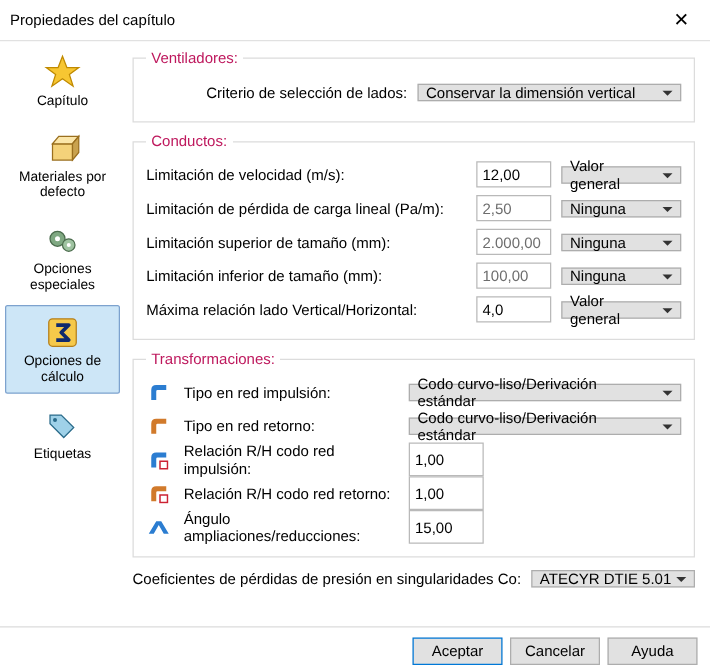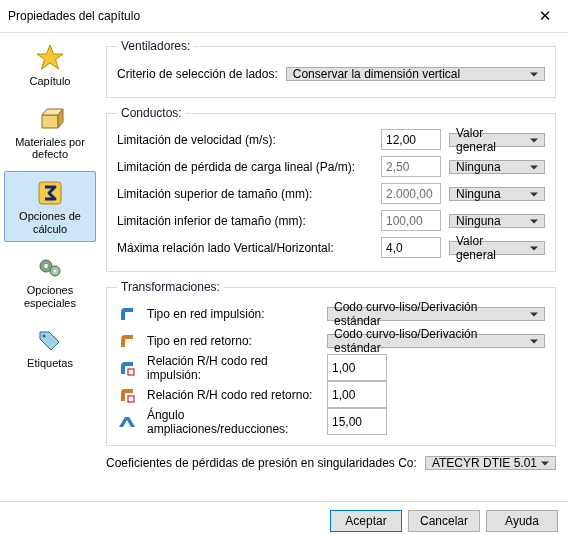--- a/index.html
+++ b/index.html
@@ -59,21 +59,21 @@
     flex: 1;
     padding: 6px 12px 6px 6px;
     position: relative;
   }
   fieldset {
     border: 1px solid #dcdcdc;
     margin: 0 0 8px 0;
     padding: 6px 10px 10px 10px;
     font-size: 12px;
   }
-  legend { padding: 0 4px; color: #0f172a; }
+  legend { padding: 0 4px; color: #be185d; }
   .row {
     display: flex;
     align-items: center;
     gap: 8px;
     height: 27px;
   }
   .row .lbl { flex: 1; }
   .row input[type=text] {
     width: 60px;
     height: 21px;
@@ -102,21 +102,21 @@
   .row .mode-sel { width: 96px; }
   .mode-sel::after, .wide-select::after {
     content: "";
     position: absolute;
     right: 6px; top: 50%; transform: translateY(-35%);
     border-left: 4px solid transparent;
     border-right: 4px solid transparent;
     border-top: 4px solid #333;
   }
   .wide-select { width: 100%; }
-  .fan-row { display: flex; align-items: center; gap: 8px; height: 26px; margin-top: 2px;}
+  .fan-row { display: flex; align-items: center; gap: 8px; height: 26px; margin-top: 2px; margin-left: 48px;}
   .fan-row .fan-lbl { white-space: nowrap; }
   .fan-row .wide-select { flex: 1; }
   .trans-row {
     display: flex;
     align-items: center;
     gap: 10px;
     height: 27px;
   }
   .trans-row .ticon { width: 20px; display:flex; justify-content:center; }
   .trans-row .tlbl { width: 170px; }
@@ -185,40 +185,40 @@
       <div class="icon-wrap">
         <svg width="30" height="28" viewBox="0 0 30 28">
           <path d="M7 10 L23 10 L23 23 L7 23 Z" fill="#f4d27a" stroke="#9a6f1e"></path>
           <path d="M7 10 L12 4 L28 4 L23 10 Z" fill="#fbe6a9" stroke="#9a6f1e"></path>
           <path d="M23 10 L28 4 L28 17 L23 23 Z" fill="#c9a24e" stroke="#9a6f1e"></path>
         </svg>
       </div>
       <div class="label">Materiales por defecto</div>
     </div>
 
-    <div class="side-item selected">
-      <div class="icon-wrap">
-        <svg width="30" height="28" viewBox="0 0 30 28">
-          <rect x="4" y="3" width="22" height="22" rx="3" fill="#f6c94a" stroke="#b57f1b"></rect>
-          <path d="M10 8 L20 8 L14 14 L20 20 L10 20" fill="none" stroke="#102a6d" stroke-width="3" stroke-linejoin="round"></path>
-        </svg>
-      </div>
-      <div class="label">Opciones de cálculo</div>
-    </div>
-
     <div class="side-item">
       <div class="icon-wrap">
         <svg width="30" height="28" viewBox="0 0 30 28">
           <circle cx="11" cy="13" r="6" fill="#7fa882" stroke="#4a6b4c"></circle>
           <circle cx="11" cy="13" r="2" fill="#fff"></circle>
           <circle cx="20" cy="18" r="5" fill="#9fc3a1" stroke="#4a6b4c"></circle>
           <circle cx="20" cy="18" r="1.6" fill="#fff"></circle>
         </svg>
       </div>
       <div class="label">Opciones especiales</div>
+    </div>
+
+    <div class="side-item selected">
+      <div class="icon-wrap">
+        <svg width="30" height="28" viewBox="0 0 30 28">
+          <rect x="4" y="3" width="22" height="22" rx="3" fill="#f6c94a" stroke="#b57f1b"></rect>
+          <path d="M10 8 L20 8 L14 14 L20 20 L10 20" fill="none" stroke="#102a6d" stroke-width="3" stroke-linejoin="round"></path>
+        </svg>
+      </div>
+      <div class="label">Opciones de cálculo</div>
     </div>
 
     <div class="side-item">
       <div class="icon-wrap">
         <svg width="30" height="28" viewBox="0 0 30 28">
           <path d="M5 6 L14 6 L24 16 L16 24 L5 13 Z" fill="#9fd1e8" stroke="#2a6b8a"></path>
           <circle cx="9" cy="10" r="1.6" fill="#2a6b8a"></circle>
         </svg>
       </div>
       <div class="label">Etiquetas</div>

